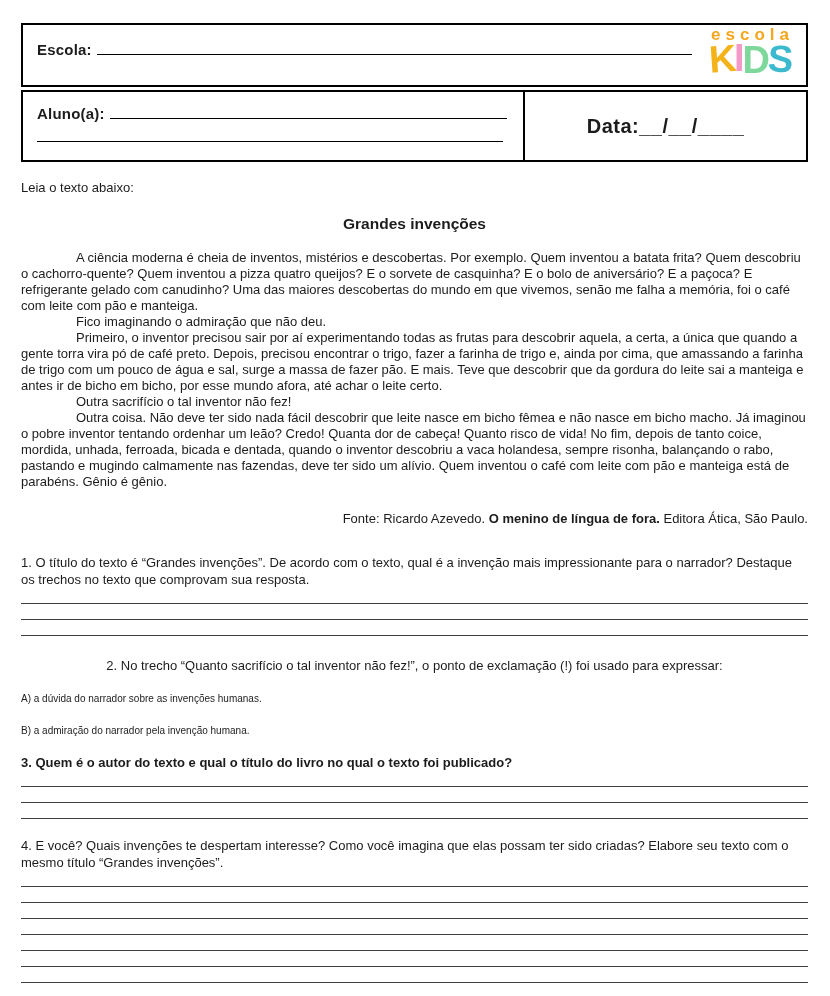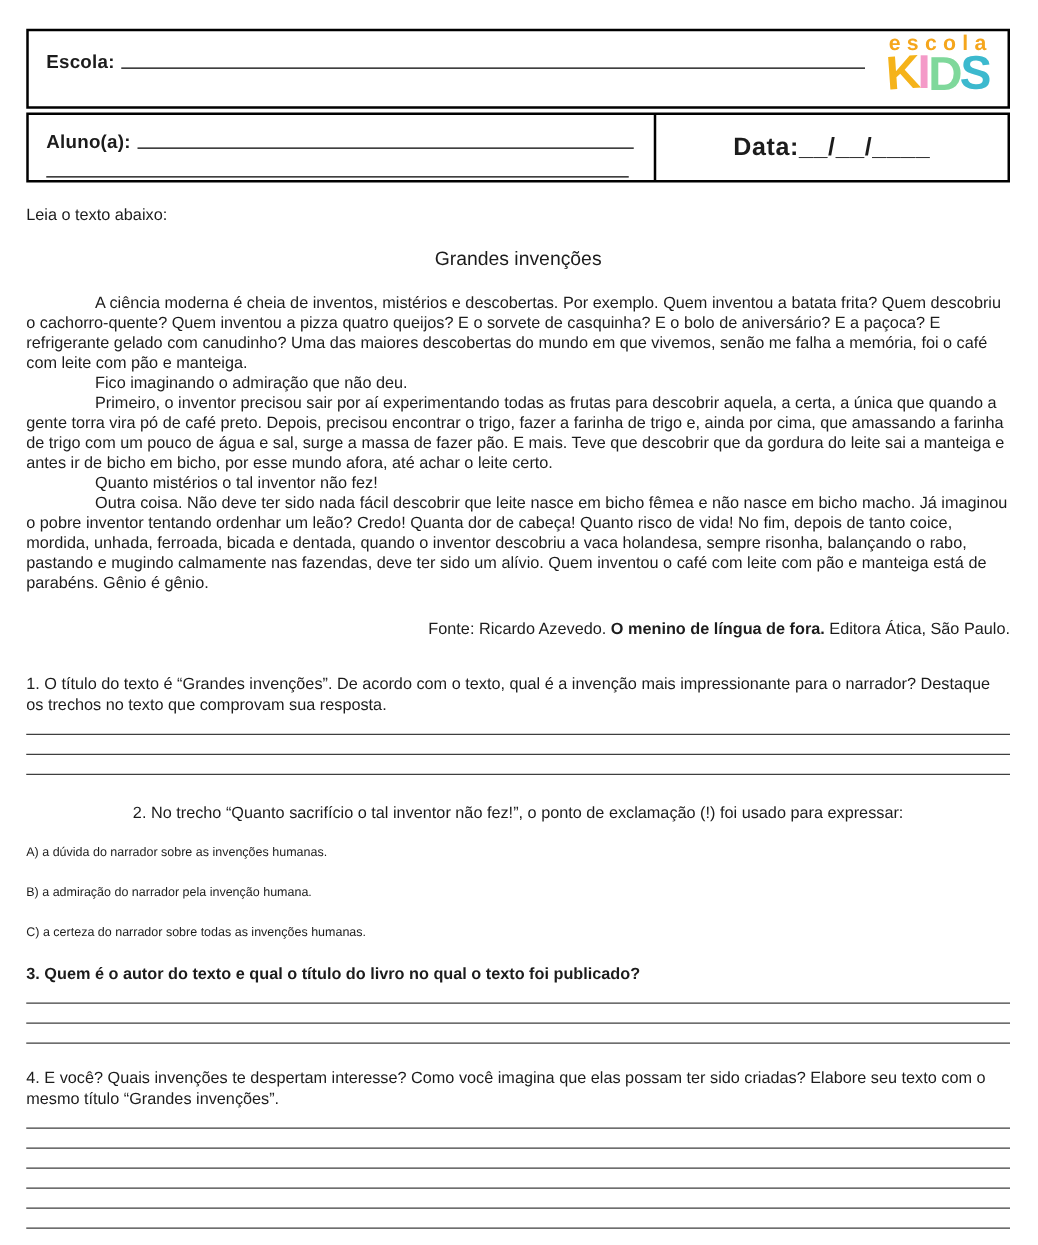--- a/index.html
+++ b/index.html
@@ -22,21 +22,21 @@
   }
   .form-row { display:flex; align-items:flex-end; height:26px; }
   .hbox1 .form-row { padding-right:100px; }
   .form-label { font-weight:bold; font-size:15px; white-space:nowrap; letter-spacing:.2px;margin-top:13px; }
   .wline {
     flex:1; border-bottom:1.6px solid #000;
     margin:0 0 3px 5px; height:18px;
   }
   .hbox2 {
     border:2px solid #000;
-    height:56px;
+    height:72px;
     margin-top:3px;
     display:flex;
   }
   .hbox2-left {
     width:502px;
     border-right:2px solid #000;
     padding:6px 16px 0 14px;
   }
   .hbox2-left .form-row2 { display:flex; align-items:flex-end; height:24px; }
   .wline2 { flex:1; border-bottom:1.6px solid #000; margin:0 0 3px 5px; height:16px; }
@@ -64,21 +64,21 @@
   }
   .logo-kids span { display:inline-block; }
   .logo-kids span:nth-child(1){ transform:rotate(-4deg); }
   .logo-kids span:nth-child(2){ transform:translateY(-1px); }
   .logo-kids span:nth-child(3){ transform:translateY(1px); }
   .logo-kids span:nth-child(4){ transform:rotate(3deg); }
 
   
   .instruction { margin-top:18px; font-size:13px; }
   .reading-title {
-    text-align:center; font-weight:normal; font-size:15.5px;
+    text-align:center; font-weight:bold; font-size:15.5px;
     margin-top:20px; margin-bottom:17px;
   }
   .reading p {
     font-size:13px; line-height:16px;
     text-indent:55px; text-align:left;
   }
   .source-line {
     text-align:right; font-size:13px; margin-top:21px;
   }
   .source-line .book { font-weight:bold; }
@@ -122,38 +122,37 @@
     </div>
   </div>
 
   <div class="instruction">Leia o texto abaixo:</div>
 
   <div class="reading">
     <div class="reading-title">Grandes invenções</div>
     <p>A ciência moderna é cheia de inventos, mistérios e descobertas. Por exemplo. Quem inventou a batata frita? Quem descobriu o cachorro-quente? Quem inventou a pizza quatro queijos? E o sorvete de casquinha? E o bolo de aniversário? E a paçoca? E refrigerante gelado com canudinho? Uma das maiores descobertas do mundo em que vivemos, senão me falha a memória, foi o café com leite com pão e manteiga.</p>
     <p>Fico imaginando o admiração que não deu.</p>
     <p>Primeiro, o inventor precisou sair por aí experimentando todas as frutas para descobrir aquela, a certa, a única que quando a gente torra vira pó de café preto. Depois, precisou encontrar o trigo, fazer a farinha de trigo e, ainda por cima, que amassando a farinha de trigo com um pouco de água e sal, surge a massa de fazer pão. E mais. Teve que descobrir que da gordura do leite sai a manteiga e antes ir de bicho em bicho, por esse mundo afora, até achar o leite certo.</p>
-    <p>Quanto mistérios o tal inventor não fez!</p>
+    <p>Outra sacrifício o tal inventor não fez!</p>
     <p>Outra coisa. Não deve ter sido nada fácil descobrir que leite nasce em bicho fêmea e não nasce em bicho macho. Já imaginou o pobre inventor tentando ordenhar um leão? Credo! Quanta dor de cabeça! Quanto risco de vida! No fim, depois de tanto coice, mordida, unhada, ferroada, bicada e dentada, quando o inventor descobriu a vaca holandesa, sempre risonha, balançando o rabo, pastando e mugindo calmamente nas fazendas, deve ter sido um alívio. Quem inventou o café com leite com pão e manteiga está de parabéns. Gênio é gênio.</p>
     <div class="source-line">
       <span>Fonte: Ricardo Azevedo. </span><span class="book">O menino de língua de fora.</span><span> Editora Ática, São Paulo.</span>
     </div>
   </div>
 
   <div class="question q1">1. O título do texto é “Grandes invenções”. De acordo com o texto, qual é a invenção mais impressionante para o narrador? Destaque os trechos no texto que comprovam sua resposta.</div>
   <div class="alines">
     <div class="aline"></div>
     <div class="aline"></div>
     <div class="aline"></div>
   </div>
 
   <div class="question q2">2. No trecho “Quanto sacrifício o tal inventor não fez!”, o ponto de exclamação (!) foi usado para expressar:</div>
   <div class="option">A) a dúvida do narrador sobre as invenções humanas.</div>
   <div class="option">B) a admiração do narrador pela invenção humana.</div>
-  <div class="option">C) a certeza do narrador sobre todas as invenções humanas.</div>
 
   <div class="question q3">3. Quem é o autor do texto e qual o título do livro no qual o texto foi publicado?</div>
   <div class="alines">
     <div class="aline"></div>
     <div class="aline"></div>
     <div class="aline"></div>
   </div>
 
   <div class="question q4">4. E você? Quais invenções te despertam interesse? Como você imagina que elas possam ter sido criadas? Elabore seu texto com o mesmo título “Grandes invenções”.</div>
   <div class="alines">

